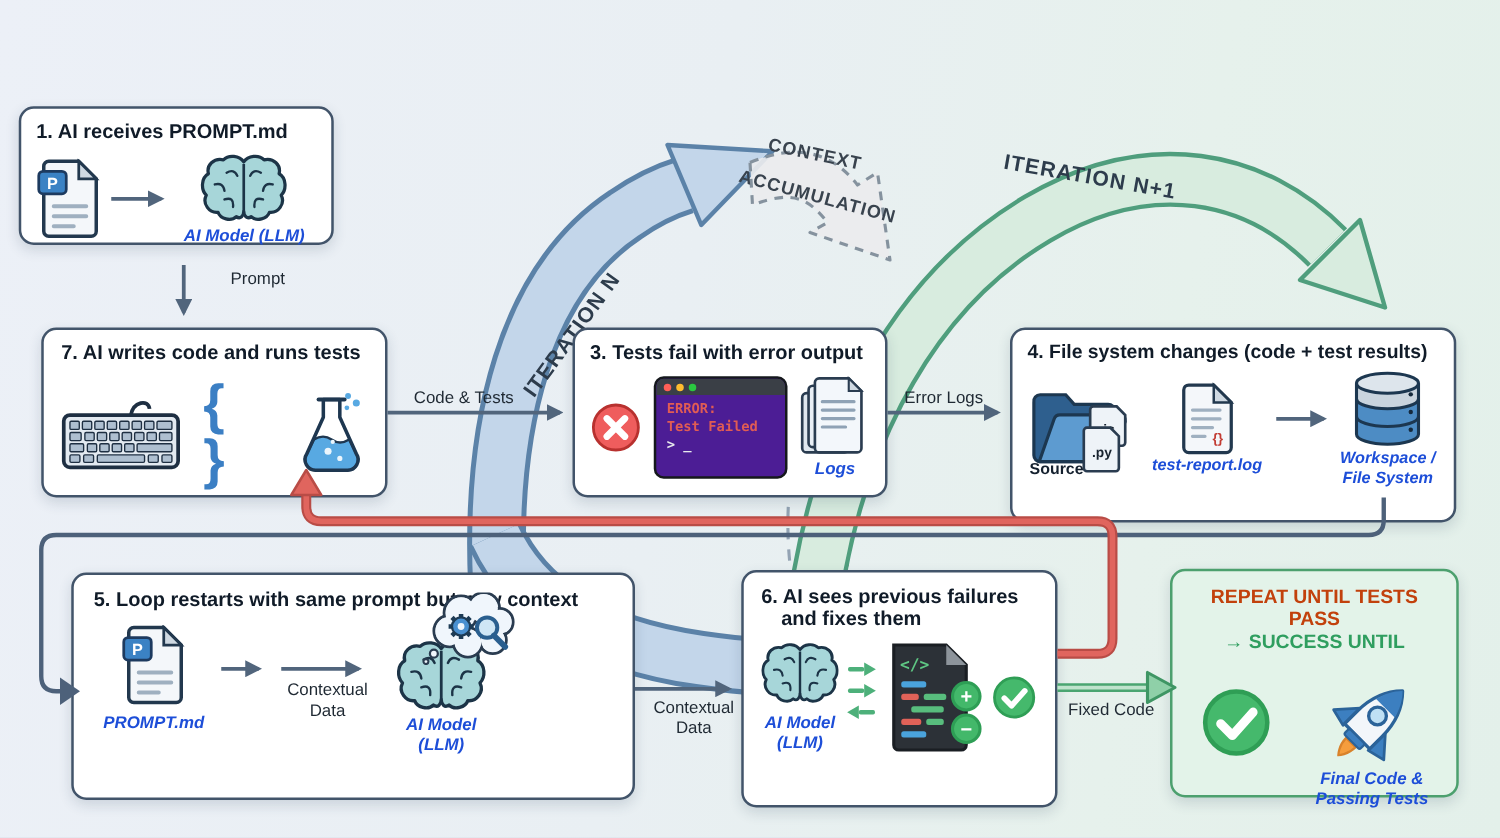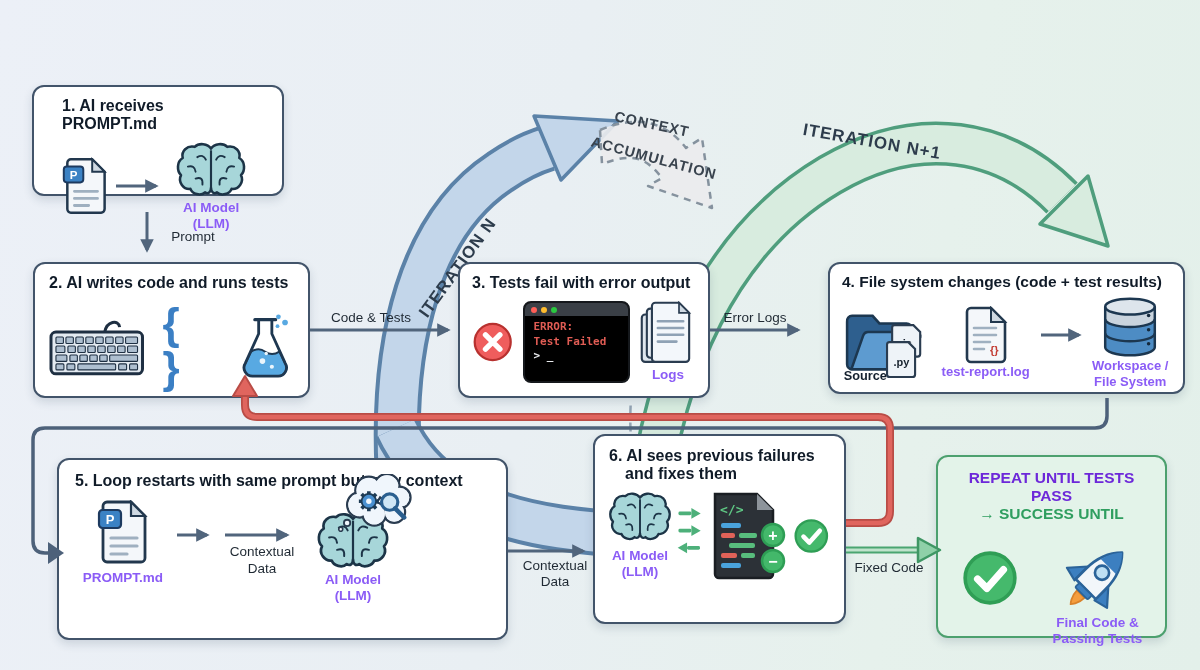--- a/index.html
+++ b/index.html
@@ -7,34 +7,34 @@
     font-family:"Liberation Sans",sans-serif;
     background:linear-gradient(100deg,#ecf0f7 0%,#e9eff3 45%,#e6f1ec 75%,#e3f0ea 100%);}
   svg.layer{position:absolute;left:0;top:0;}
   #bg{z-index:0;} #overlay{z-index:3;pointer-events:none;}
   .page-title{position:absolute;left:0;top:24px;width:1200px;text-align:center;
     font-size:31px;font-weight:bold;letter-spacing:-.5px;color:#14202e;z-index:1;}
   .arc-label{position:absolute;z-index:1;font-weight:bold;color:#2d3c4c;text-align:center;letter-spacing:1px;}
   .box{position:absolute;background:#ffffff;border:2.5px solid #42546a;border-radius:12px;
     box-shadow:0 4px 10px rgba(40,60,90,.16);z-index:2;box-sizing:border-box;}
   .box-title{font-weight:bold;font-size:16px;color:#101b28;line-height:1.15;}
-  .caption{font-weight:bold;font-size:13.5px;color:#8b5cf6;line-height:1.18;text-align:center;}
+  .caption{font-weight:bold;font-size:13.5px;color:#1d4ed8;line-height:1.18;text-align:center;font-style:italic;}
   .lbl{position:absolute;z-index:4;font-size:13.5px;color:#1f2933;text-align:center;line-height:1.2;}
   .row{display:flex;align-items:center;}
   .col{display:flex;flex-direction:column;align-items:center;position:relative;}
   .braces{font-size:44px;font-weight:bold;color:#3b7fc4;letter-spacing:4px;line-height:1;}
   
-  .terminal{width:114px;height:78px;background:#000000;border:2px solid #15181c;border-radius:8px;overflow:hidden;}
+  .terminal{width:114px;height:78px;background:#4c1d95;border:2px solid #15181c;border-radius:8px;overflow:hidden;}
   .term-bar{height:13px;background:#3a3f46;display:flex;align-items:center;gap:4px;padding-left:6px;}
   .dot{width:6px;height:6px;border-radius:50%;}
   .term-body{padding:4px 8px;font-family:"DejaVu Sans Mono",monospace;font-size:11px;font-weight:bold;line-height:1.3;}
   .term-err{color:#e05c54;}
   .term-prompt{color:#e8eaed;}
   .box7{background:#e3f3e9;border-color:#4ca06e;}
-  .box7 .t1{font-weight:bold;font-size:15.5px;color:#6d28d9;text-align:center;}
+  .box7 .t1{font-weight:bold;font-size:15.5px;color:#c2410c;text-align:center;}
   .box7 .t2{font-weight:bold;font-size:15.5px;color:#2f9e5f;text-align:center;}
 </style>
 </head>
 <body>
 
 <div class="canvas">
 
   <svg id="bg" class="layer" width="1200" height="670">
 
     <g>
@@ -58,21 +58,21 @@
       <path d="M648 512 C662 370 720 240 830 175 C920 122 1005 140 1062 198" fill="none" stroke="#d8ecdf" stroke-width="37"></path>
       <polygon points="1040,224 1088,176 1108,246" fill="#d8ecdf" stroke="#4f9e7d" stroke-width="3.5" stroke-linejoin="round"></polygon>
     </g>
   </svg>
 
   <div class="arc-label" style="left:368px;top:258px;width:180px;font-size:17px;transform:rotate(-54deg);">ITERATION N</div>
   <div class="arc-label" style="left:602px;top:116px;width:100px;font-size:14.5px;transform:rotate(12deg);color:#39434e;">CONTEXT</div>
   <div class="arc-label" style="left:574px;top:150px;width:160px;font-size:14.5px;transform:rotate(15deg);color:#39434e;">ACCUMULATION</div>
   <div class="arc-label" style="left:772px;top:132px;width:200px;font-size:17px;transform:rotate(10deg);">ITERATION N+1</div>
 
-  <div class="box" style="left:32px;top:85px;width:252px;height:111px;padding:10px 28px;">
+  <div class="box" style="left:15px;top:85px;width:252px;height:111px;padding:10px 12px;">
     <div class="box-title">1. AI receives PROMPT.md</div>
     <div class="row" style="margin-top:6px;gap:6px;">
       <svg width="52" height="64" viewBox="0 0 52 64">
         <path d="M10 2 H34 L48 16 V58 a4 4 0 0 1 -4 4 H10 a4 4 0 0 1 -4 -4 V6 a4 4 0 0 1 4 -4 Z" fill="#f4f7fa" stroke="#22384e" stroke-width="2.8"></path>
         <path d="M34 2 L48 16 H34 Z" fill="#cfd9e2" stroke="#22384e" stroke-width="2.2"></path>
         <rect x="2" y="10" width="22" height="18" rx="3.5" fill="#3b82c4" stroke="#1d3a5f" stroke-width="2.2"></rect>
         <text x="13" y="24" text-anchor="middle" font-size="13" font-weight="bold" fill="#ffffff">P</text>
         <path d="M14 38 H40 M14 46 H40 M14 54 H30" stroke="#9fb0c0" stroke-width="3.2" stroke-linecap="round" fill="none"></path>
       </svg>
       <svg width="54" height="14">
@@ -83,21 +83,21 @@
           <path d="M40 10 C36 4 26 3 21 8 C12 6 5 13 7 21 C0 25 0 36 5 41 C1 49 8 58 16 57 C18 63 28 66 33 61 C37 64 40 60 40 56 C40 60 43 64 47 61 C52 66 62 63 64 57 C72 58 79 49 75 41 C80 36 80 25 73 21 C75 13 68 6 59 8 C54 3 44 4 40 10 Z" fill="#a7d6d9" stroke="#1c3447" stroke-width="3" stroke-linejoin="round"></path>
           <path d="M40 12 V56" stroke="#1c3447" stroke-width="2.5"></path>
           <path d="M24 20 q7 -4 10 3 M13 31 q8 -2 9 6 M22 45 q9 -3 8 7 M56 20 q-7 -4 -10 3 M67 31 q-8 -2 -9 6 M58 45 q-9 -3 -8 7" fill="none" stroke="#1c3447" stroke-width="2.2" stroke-linecap="round"></path>
         </svg>
         <div class="caption">AI Model (LLM)</div>
       </div>
     </div>
   </div>
 
   <div class="box" style="left:33px;top:262px;width:277px;height:136px;padding:10px 14px;">
-    <div class="box-title">2. AI writes code and runs tests</div>
+    <div class="box-title">7. AI writes code and runs tests</div>
     <div class="row" style="margin-top:10px;gap:18px;justify-content:center;">
       <svg width="98" height="62" viewBox="0 0 96 60">
         <path d="M56 16 C58 5 70 3 71 11" fill="none" stroke="#1e2f42" stroke-width="3"></path>
         <rect x="2" y="16" width="92" height="42" rx="5" fill="#e3eaf1" stroke="#1e2f42" stroke-width="3"></rect>
         <g fill="#aebfd0" stroke="#1e2f42" stroke-width="1.1">
           <rect x="7" y="21" width="7.5" height="6.5" rx="1"></rect>
             <rect x="17" y="21" width="7.5" height="6.5" rx="1"></rect>
             <rect x="27" y="21" width="7.5" height="6.5" rx="1"></rect>
             <rect x="37" y="21" width="7.5" height="6.5" rx="1"></rect>
             <rect x="47" y="21" width="7.5" height="6.5" rx="1"></rect>
@@ -165,21 +165,21 @@
           <rect x="8" y="9" width="44" height="58" rx="4" fill="#e9eff5" stroke="#2a3c50" stroke-width="2.5"></rect>
           <path d="M18 2 h28 l12 12 v54 a4 4 0 0 1 -4 4 H18 a4 4 0 0 1 -4 -4 V6 a4 4 0 0 1 4 -4 Z" fill="#f3f7fb" stroke="#2a3c50" stroke-width="2.5"></path>
           <path d="M46 2 L58 14 H46 Z" fill="#cfd9e2" stroke="#2a3c50" stroke-width="2"></path>
           <path d="M21 24 H51 M21 32 H51 M21 40 H51 M21 48 H43" stroke="#8fa2b5" stroke-width="3" stroke-linecap="round"></path>
         </svg>
         <div class="caption">Logs</div>
       </div>
     </div>
   </div>
 
-  <div class="box" style="left:828px;top:262px;width:357px;height:132px;padding:9px 12px;">
+  <div class="box" style="left:808px;top:262px;width:357px;height:156px;padding:9px 12px;">
     <div class="box-title" style="font-size:15.5px;">4. File system changes (code + test results)</div>
     <div class="row" style="margin-top:5px;gap:6px;">
       <svg width="106" height="94" viewBox="0 0 106 94">
         <path d="M6 22 v50 a6 6 0 0 0 6 6 h64 a6 6 0 0 0 6 -6 V30 a6 6 0 0 0 -6 -6 H44 l-8 -9 H12 a6 6 0 0 0 -6 7 Z" fill="#2e5f8e" stroke="#1c3750" stroke-width="3"></path>
         <path d="M11 78 L25 38 a6 6 0 0 1 6 -4 h56 a5 5 0 0 1 5 6 L79 74 a6 6 0 0 1 -6 4 Z" fill="#5d9bd0" stroke="#1c3750" stroke-width="3" stroke-linejoin="round"></path>
         <g>
           <path d="M62 26 h22 l8 8 v26 a3 3 0 0 1 -3 3 H62 a3 3 0 0 1 -3 -3 V29 a3 3 0 0 1 3 -3 Z" fill="#eef3f8" stroke="#2a3c50" stroke-width="2.5"></path>
           <text x="75" y="52" text-anchor="middle" font-size="13" font-weight="bold" fill="#17222e">.js</text>
           <path d="M56 46 h22 l8 8 v30 a3 3 0 0 1 -3 3 H56 a3 3 0 0 1 -3 -3 V49 a3 3 0 0 1 3 -3 Z" fill="#eef3f8" stroke="#2a3c50" stroke-width="2.5"></path>
           <text x="70" y="74" text-anchor="middle" font-size="13" font-weight="bold" fill="#17222e">.py</text>
@@ -278,21 +278,21 @@
           <path d="M24 20 q7 -4 10 3 M13 31 q8 -2 9 6 M22 45 q9 -3 8 7 M56 20 q-7 -4 -10 3 M67 31 q-8 -2 -9 6 M58 45 q-9 -3 -8 7" fill="none" stroke="#1c3447" stroke-width="2.2" stroke-linecap="round"></path>
         </svg>
         <div class="caption">
           <div>AI Model</div>
           <div>(LLM)</div>
         </div>
       </div>
     </div>
   </div>
 
-  <div class="box" style="left:593px;top:434px;width:253px;height:190px;padding:11px 14px;">
+  <div class="box" style="left:593px;top:456px;width:253px;height:190px;padding:11px 14px;">
     <div class="box-title">6. AI sees previous failures</div>
     <div class="box-title" style="margin-left:16px;">and fixes them</div>
     <div class="row" style="margin-top:6px;gap:6px;align-items:flex-start;">
       <div class="col" style="width:74px;">
         <svg width="62" height="54" viewBox="0 0 80 70">
           <path d="M40 10 C36 4 26 3 21 8 C12 6 5 13 7 21 C0 25 0 36 5 41 C1 49 8 58 16 57 C18 63 28 66 33 61 C37 64 40 60 40 56 C40 60 43 64 47 61 C52 66 62 63 64 57 C72 58 79 49 75 41 C80 36 80 25 73 21 C75 13 68 6 59 8 C54 3 44 4 40 10 Z" fill="#a7d6d9" stroke="#1c3447" stroke-width="3" stroke-linejoin="round"></path>
           <path d="M40 12 V56" stroke="#1c3447" stroke-width="2.5"></path>
           <path d="M24 20 q7 -4 10 3 M13 31 q8 -2 9 6 M22 45 q9 -3 8 7 M56 20 q-7 -4 -10 3 M67 31 q-8 -2 -9 6 M58 45 q-9 -3 -8 7" fill="none" stroke="#1c3447" stroke-width="2.2" stroke-linecap="round"></path>
         </svg>
         <div class="caption" style="margin-top:4px;">
@@ -393,21 +393,21 @@
       <polygon points="233,396 257,396 245,376" fill="#e0655e" stroke="#b94c46" stroke-width="2" stroke-linejoin="round"></polygon>
     </g>
 
     <g>
       <line x1="846" y1="550" x2="922" y2="550" stroke="#4aa571" stroke-width="7"></line>
       <line x1="846" y1="550" x2="918" y2="550" stroke="#bfe3cc" stroke-width="3"></line>
       <polygon points="918,538 918,562 940,550" fill="#8fd0a8" stroke="#3f9664" stroke-width="2.5" stroke-linejoin="round"></polygon>
     </g>
   </svg>
 
-  <div class="lbl" style="left:158px;top:229px;width:70px;text-align:center;">Prompt</div>
+  <div class="lbl" style="left:158px;top:215px;width:70px;text-align:right;">Prompt</div>
   <div class="lbl" style="left:312px;top:310px;width:118px;">Code &amp; Tests</div>
   <div class="lbl" style="left:706px;top:310px;width:98px;">Error Logs</div>
   <div class="lbl" style="left:512px;top:558px;width:86px;">
     <div>Contextual</div>
     <div>Data</div>
   </div>
   <div class="lbl" style="left:846px;top:560px;width:86px;">Fixed Code</div>
 
 </div>
 

